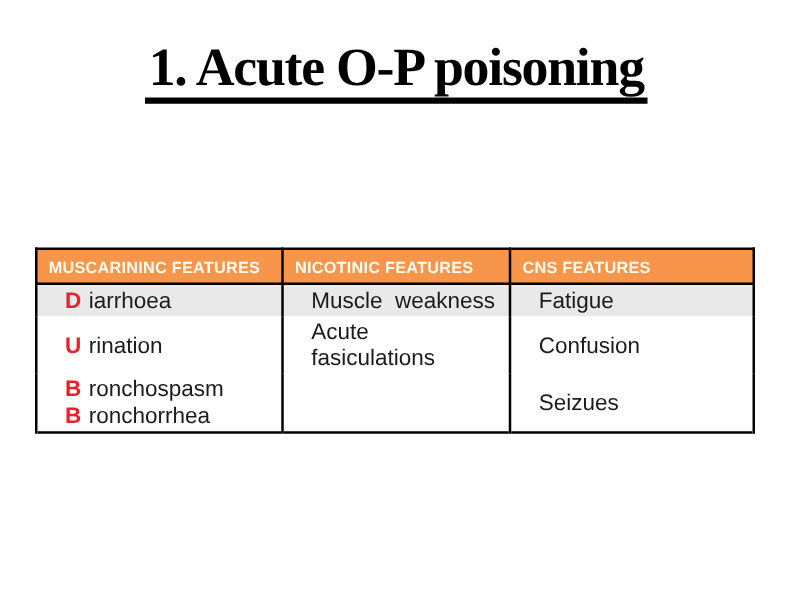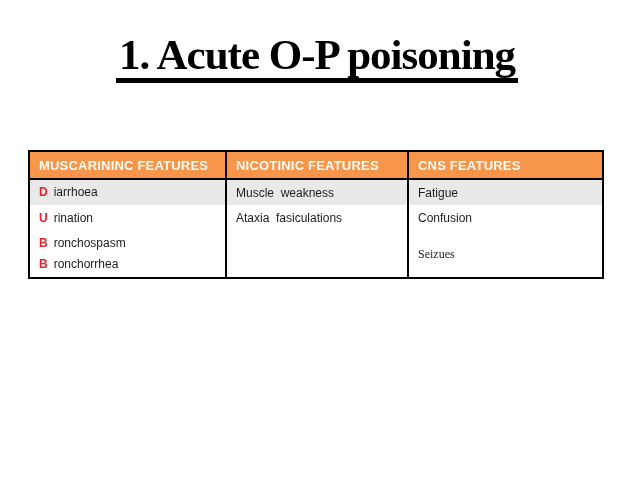--- a/index.html
+++ b/index.html
@@ -57,34 +57,34 @@
     font-size: 13px;
     font-weight: 700;
     text-align: left;
     height: 28px;
     padding: 3px 6px 3px 9px;
     border: 2px solid var(--border);
     letter-spacing: 0.2px;
   }
   table.features td {
     color: var(--body-text);
-    font-size: 12px;
+    font-size: 18px;
     height: 26px;
-    padding: 2px 6px 2px 9px;
+    padding: 2px 6px 2px 22px;
     border-left: 2px solid var(--border);
     border-right: 2px solid var(--border);
     border-top: 0; border-bottom: 0;
     vertical-align: middle;
     white-space: pre-wrap;
   }
-  table.features { border: 2px solid var(--border); }
+  table.features { border: 2px solid var(--border); margin-top: 48px; }
   tr.shaded td { background: var(--shaded); }
   tr.double td { height: 46px; }
   tr.double .mline { line-height: 21px; }
-  td.vbottom { vertical-align: bottom; padding-bottom: 5px; font-family: Liberation Serif, serif; }
+  td.vbottom { vertical-align: bottom; padding-bottom: 5px; }
   .mline { line-height: 19px; }
   .red {
     color: var(--red);
     font-weight: 700;
     margin-right: 6px;
   }
 </style>
 </head>
 <body>
 
@@ -109,21 +109,21 @@
         </tr>
       </thead>
       <tbody>
           <tr class="shaded">
             <td><div class="mline"><span class="red">D</span><span>iarrhoea</span></div></td>
             <td>Muscle  weakness</td>
             <td>Fatigue</td>
           </tr>
           <tr>
             <td><div class="mline"><span class="red">U</span><span>rination</span></div></td>
-            <td>Ataxia  fasiculations</td>
+            <td>Acute  fasiculations</td>
             <td>Confusion</td>
           </tr>
           <tr class="double">
             <td><div class="mline"><span class="red">B</span><span>ronchospasm</span></div><div class="mline"><span class="red">B</span><span>ronchorrhea</span></div></td>
             <td></td>
             <td class="vbottom">Seizues</td>
           </tr>
         </tbody>
     </table>
   </div>

